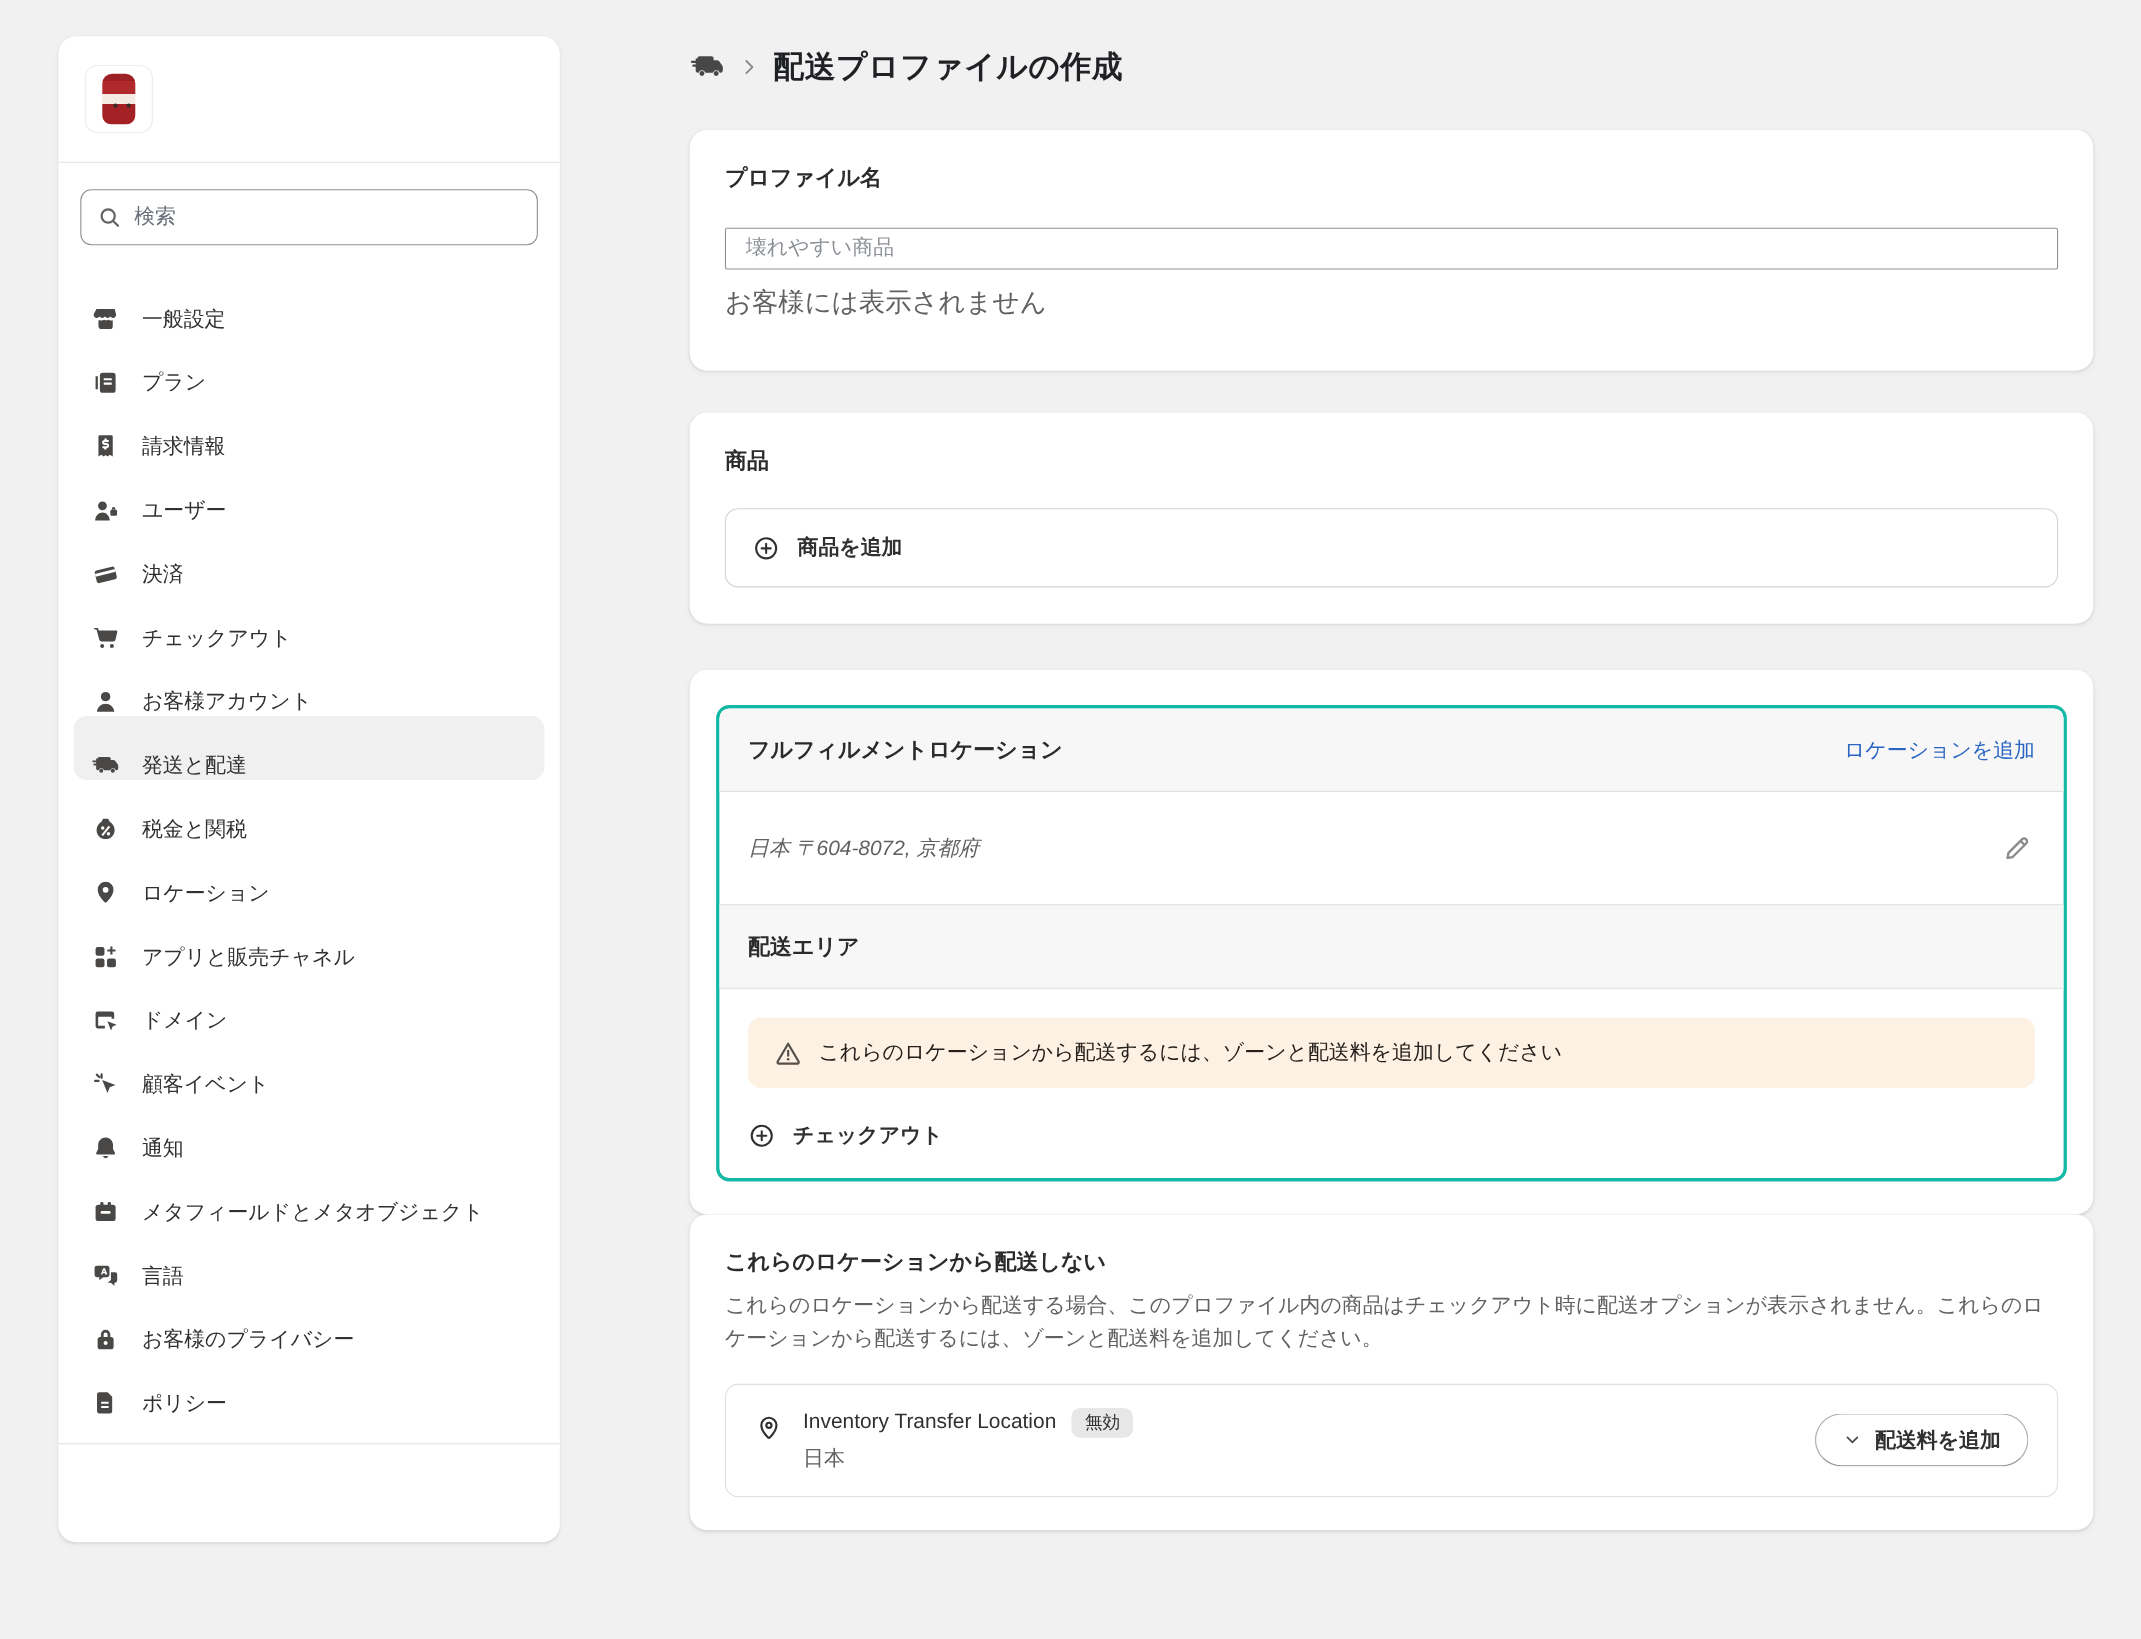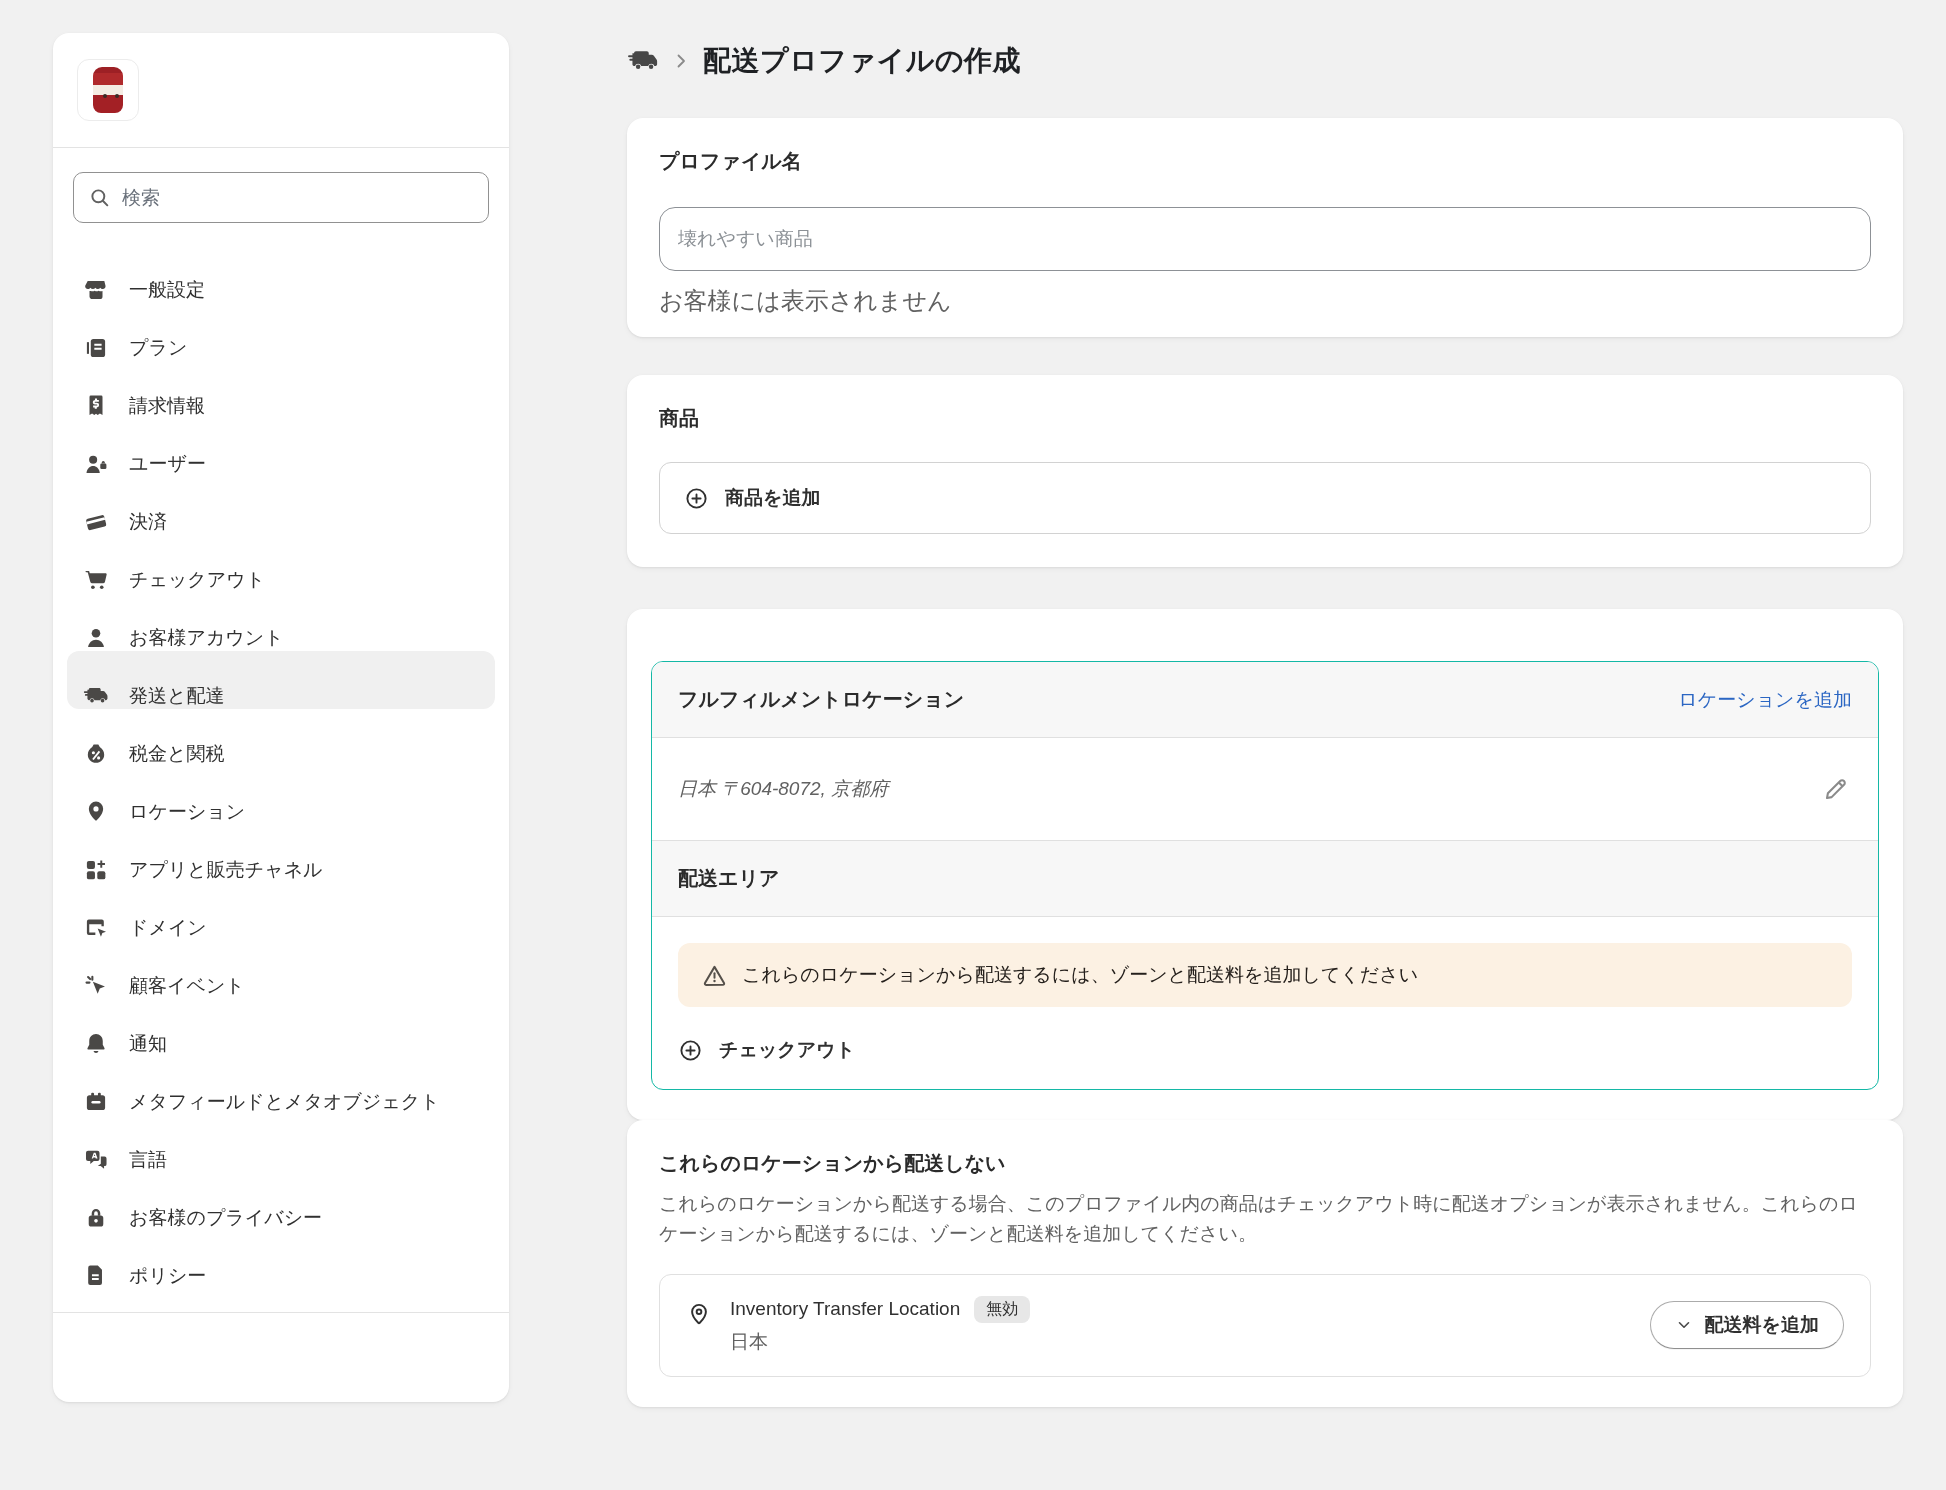--- a/index.html
+++ b/index.html
@@ -61,38 +61,38 @@
   .page-header .truck { width:32px; height:32px; color:#474747; }
   .page-header .truck svg { width:32px; height:32px; fill:#474747; display:block; }
   .crumb-sep { width:20px; height:20px; }
   .page-title { font-size:28px; font-weight:bold; color:#1f2124; letter-spacing:.5px; }
 
   .section-card { padding:30px 32px; margin-bottom:38px; }
   .card-heading { font-size:20px; font-weight:bold; color:#2b2b2b; }
 
   
   .profile-input {
-    margin-top:32px; width:100%; height:64px; border:1px solid #8d9196; border-radius:16px;
+    margin-top:32px; width:100%; height:38px; border:1px solid #8d9196; border-radius:2px;
     padding:0 18px; font-size:19px; color:#303030; outline:none; font-family:inherit;
   }
   .profile-input::placeholder { color:#8c9196; }
   .helper-text { margin-top:14px; font-size:24px; color:#616161; }
 
   
   .add-products-box {
     margin-top:30px; border:1px solid #d2d2d2; border-radius:12px; height:72px;
     display:flex; align-items:center; gap:16px; padding:0 24px; cursor:pointer; background:#fff;
     width:100%; font-family:inherit;
   }
   .plus-icon { width:25px; height:25px; flex:0 0 25px; }
   .add-label { font-size:19px; font-weight:600; color:#303030; }
 
   
   .fulfillment-card { padding:32px 24px 30px 24px; }
-  .inner-box { border:1px solid #14b8a6; border-radius:12px; overflow:hidden;margin-top:20px; }
+  .inner-box { border:3px solid #14b8a6; border-radius:12px; overflow:hidden; }
   .inner-header {
     background:#f7f7f7; border-bottom:1px solid #e0e0e0; padding:24px 26px;
     display:flex; align-items:center; justify-content:space-between;
   }
   .link { color:#2b66c3; font-size:19px; text-decoration:none; cursor:pointer; background:none; border:none; font-family:inherit; }
   .address-row { padding:36px 26px; display:flex; align-items:center; justify-content:space-between;font-style:italic; }
   .address-text { font-size:19px; color:#616161; }
   .icon-btn { background:none; border:none; cursor:pointer; width:30px; height:30px; padding:0; }
   .icon-btn svg { width:28px; height:28px; display:block; }
   .zones-header { background:#f7f7f7; border-top:1px solid #e0e0e0; border-bottom:1px solid #e0e0e0; padding:24px 26px; }

